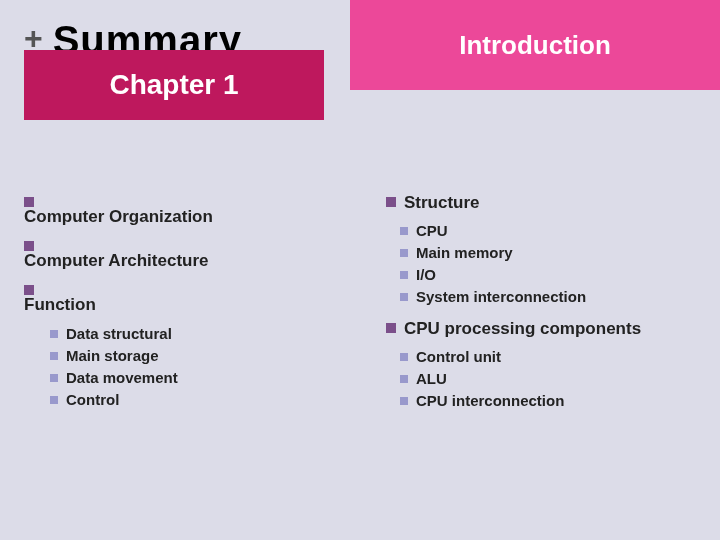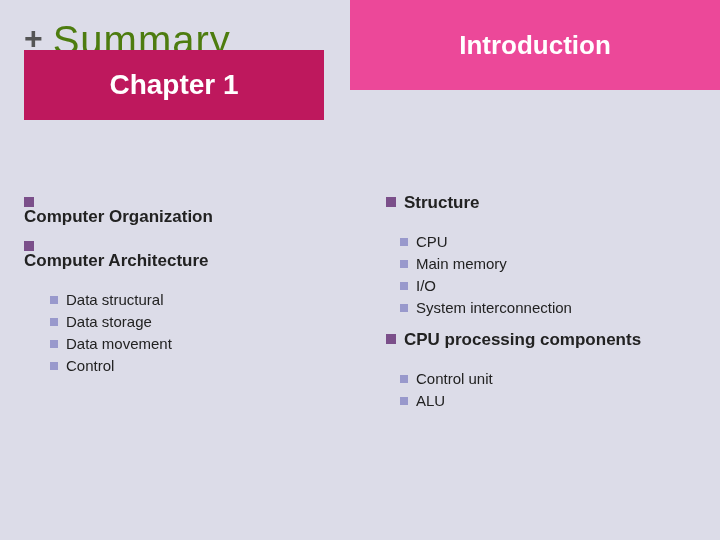--- a/index.html
+++ b/index.html
@@ -37,22 +37,22 @@
     .plus-sign {
       font-size: 32px;
       color: #555;
       font-weight: bold;
       margin-right: 10px;
       margin-top: 2px;
     }
 
     .title {
       font-size: 40px;
-      font-weight: normal;
-      color: #4d7c0f;
+      font-weight: bold;
+      color: #000000;
       letter-spacing: 1px;
     }
 
     
     .intro-banner {
       position: absolute;
       top: 0;
       right: 0;
       width: 370px;
       height: 90px;
@@ -139,21 +139,22 @@
       font-weight: 600;
     }
 
     .bullet-text-small {
       font-size: 15px;
       color: #222;
     }
 
     .sub-list {
       margin-left: 26px;
-      margin-top: 20px;
+      margin-top: 9px;
+      font-weight: bold;
     }
 
     .sub-item {
       display: flex;
       align-items: flex-start;
       margin-bottom: 5px;
     }
 
     .right-section {
       margin-bottom: 14px;
@@ -193,28 +194,32 @@
         <div class="bullet-square"></div>
         <span class="bullet-text">Computer Organization</span>
       </div>
 
       <div class="bullet-item">
         <div class="bullet-square"></div>
         <span class="bullet-text">Computer Architecture</span>
       </div>
 
       <div style="margin-bottom:8px;">
+        <div class="bullet-item">
+          <div class="bullet-square"></div>
+          <span class="bullet-text">Function</span>
+        </div>
         <div class="sub-list">
           <div class="sub-item">
             <div class="bullet-square-small"></div>
             <span class="bullet-text-small">Data structural</span>
           </div>
           <div class="sub-item">
             <div class="bullet-square-small"></div>
-            <span class="bullet-text-small">Data storage</span>
+            <span class="bullet-text-small">Main storage</span>
           </div>
           <div class="sub-item">
             <div class="bullet-square-small"></div>
             <span class="bullet-text-small">Data movement</span>
           </div>
           <div class="sub-item">
             <div class="bullet-square-small"></div>
             <span class="bullet-text-small">Control</span>
           </div>
         </div>
@@ -256,19 +261,23 @@
         </div>
         <div class="sub-list">
           <div class="sub-item">
             <div class="bullet-square-small"></div>
             <span class="bullet-text-small">Control unit</span>
           </div>
           <div class="sub-item">
             <div class="bullet-square-small"></div>
             <span class="bullet-text-small">ALU</span>
           </div>
+          <div class="sub-item">
+            <div class="bullet-square-small"></div>
+            <span class="bullet-text-small">CPU interconnection</span>
+          </div>
         </div>
       </div>
 
     </div>
   </div>
 
 </div>
 
 </body></html>

